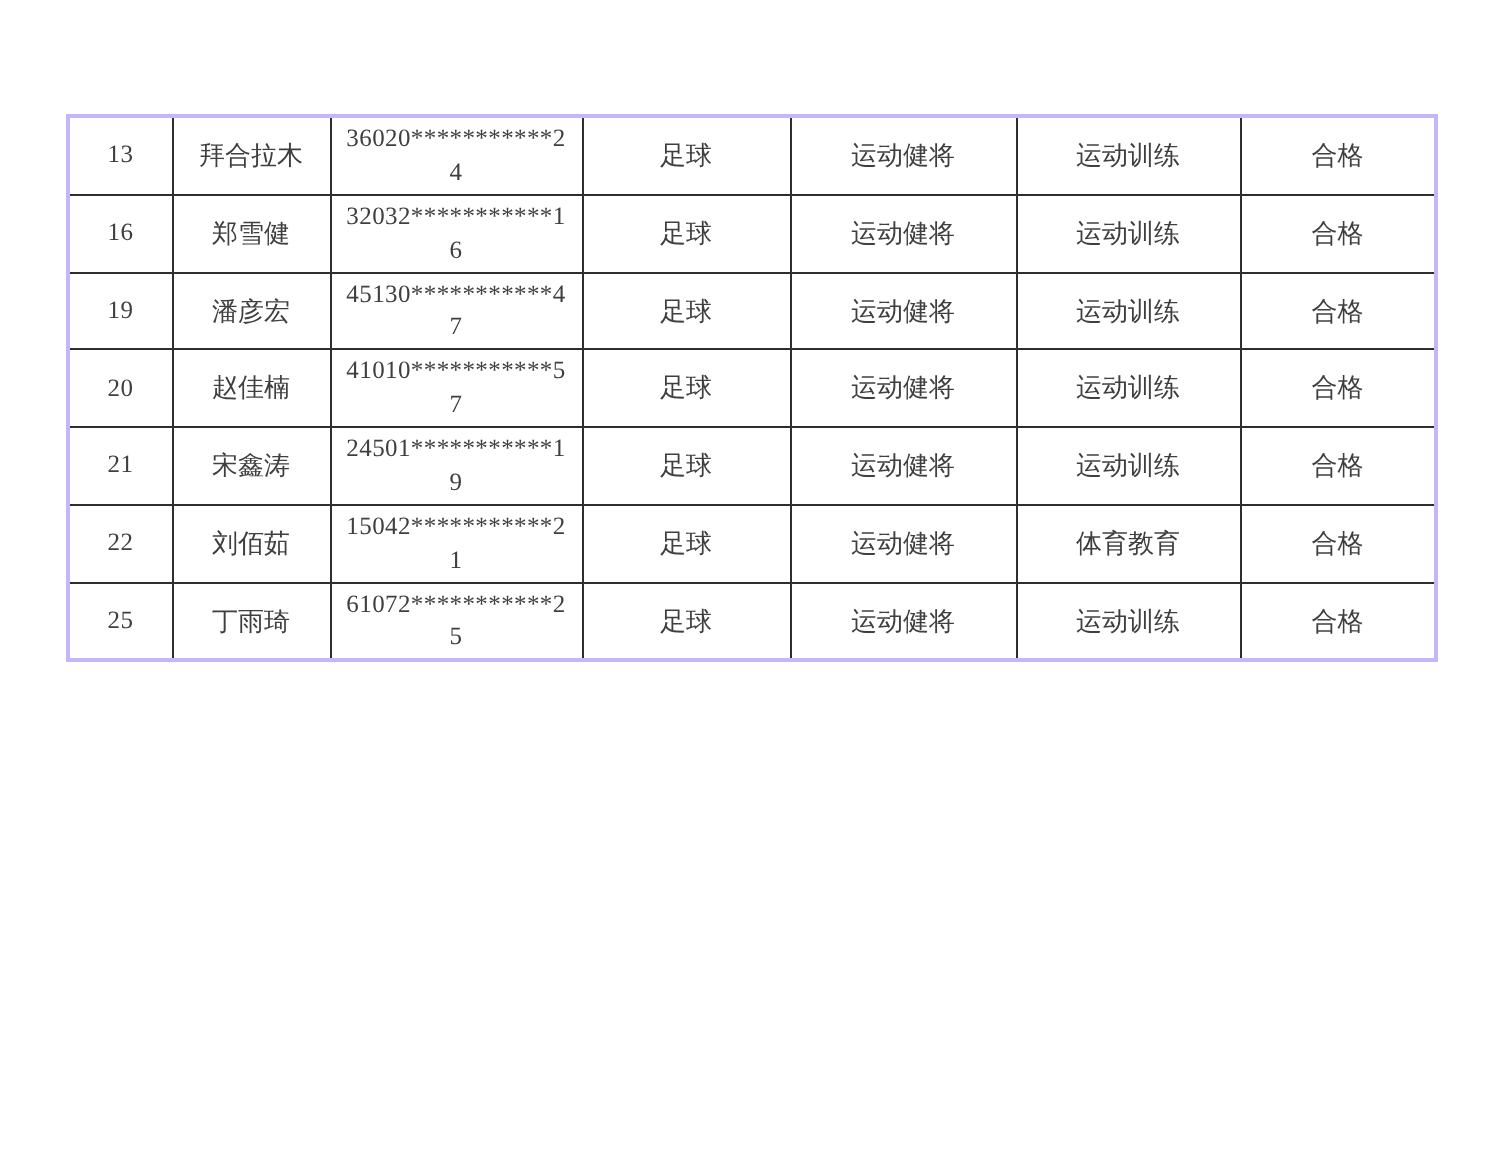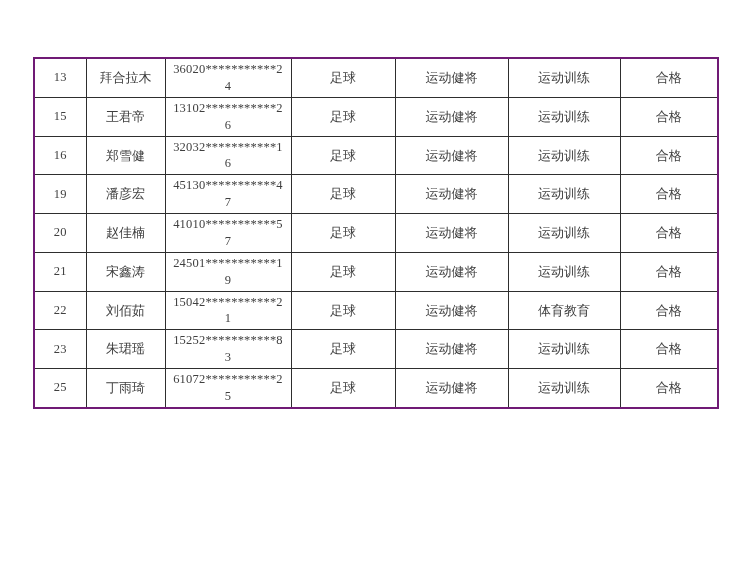--- a/index.html
+++ b/index.html
@@ -15,21 +15,21 @@
     overflow: hidden;
     font-family: "Liberation Serif", "DejaVu Serif", serif;
   }
   table.roster {
     position: absolute;
     left: 33px;
     top: 57px;
     width: 684px;
     border-collapse: collapse;
     table-layout: fixed;
-    border: 2px solid #701a75;
+    border: 2px solid #c4b5fd;
   }
   table.roster td {
     border: 1.5px solid #2e2e2e;
     height: 33px;
     text-align: center;
     vertical-align: middle;
     color: #3f3f3f;
     font-size: 13px;
     line-height: 1.35;
     padding: 2px 5px;
@@ -61,29 +61,20 @@
     <td class="col-index">13</td>
     <td class="col-name">拜合拉木</td>
     <td class="col-id">36020***********24</td>
     <td class="col-sport">足球</td>
     <td class="col-title">运动健将</td>
     <td class="col-major">运动训练</td>
     <td class="col-result">合格</td>
   </tr>
 
 
-  <tr>
-    <td class="col-index">15</td>
-    <td class="col-name">王君帝</td>
-    <td class="col-id">13102***********26</td>
-    <td class="col-sport">足球</td>
-    <td class="col-title">运动健将</td>
-    <td class="col-major">运动训练</td>
-    <td class="col-result">合格</td>
-  </tr>
 
   <tr>
     <td class="col-index">16</td>
     <td class="col-name">郑雪健</td>
     <td class="col-id">32032***********16</td>
     <td class="col-sport">足球</td>
     <td class="col-title">运动健将</td>
     <td class="col-major">运动训练</td>
     <td class="col-result">合格</td>
   </tr>
@@ -123,29 +114,20 @@
   <tr>
     <td class="col-index">22</td>
     <td class="col-name">刘佰茹</td>
     <td class="col-id">15042***********21</td>
     <td class="col-sport">足球</td>
     <td class="col-title">运动健将</td>
     <td class="col-major">体育教育</td>
     <td class="col-result">合格</td>
   </tr>
 
-  <tr>
-    <td class="col-index">23</td>
-    <td class="col-name">朱珺瑶</td>
-    <td class="col-id">15252***********83</td>
-    <td class="col-sport">足球</td>
-    <td class="col-title">运动健将</td>
-    <td class="col-major">运动训练</td>
-    <td class="col-result">合格</td>
-  </tr>
 
 
   <tr>
     <td class="col-index">25</td>
     <td class="col-name">丁雨琦</td>
     <td class="col-id">61072***********25</td>
     <td class="col-sport">足球</td>
     <td class="col-title">运动健将</td>
     <td class="col-major">运动训练</td>
     <td class="col-result">合格</td>

